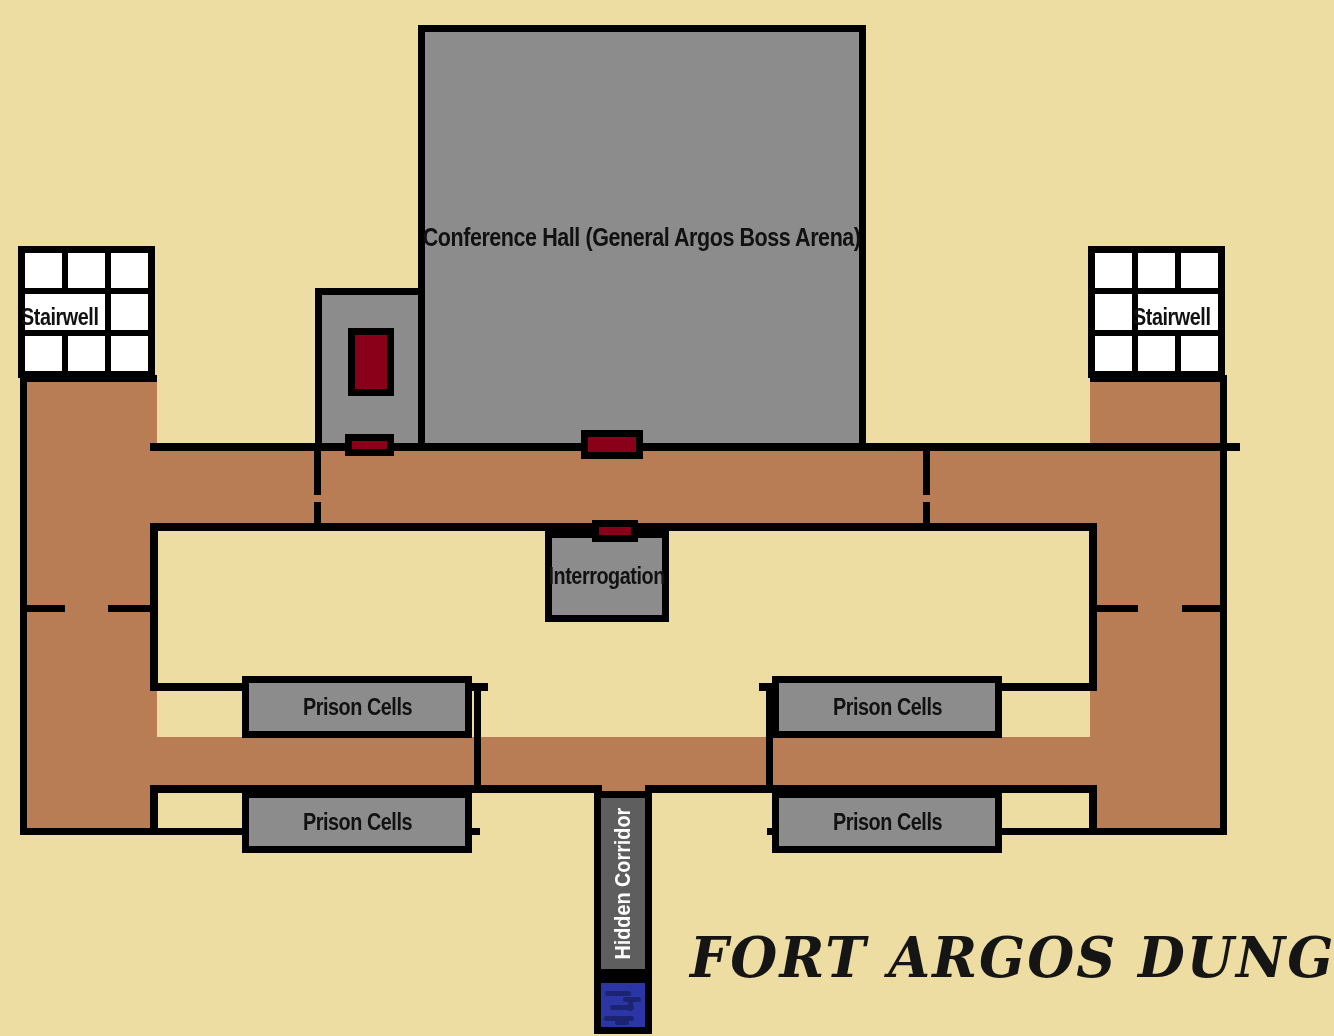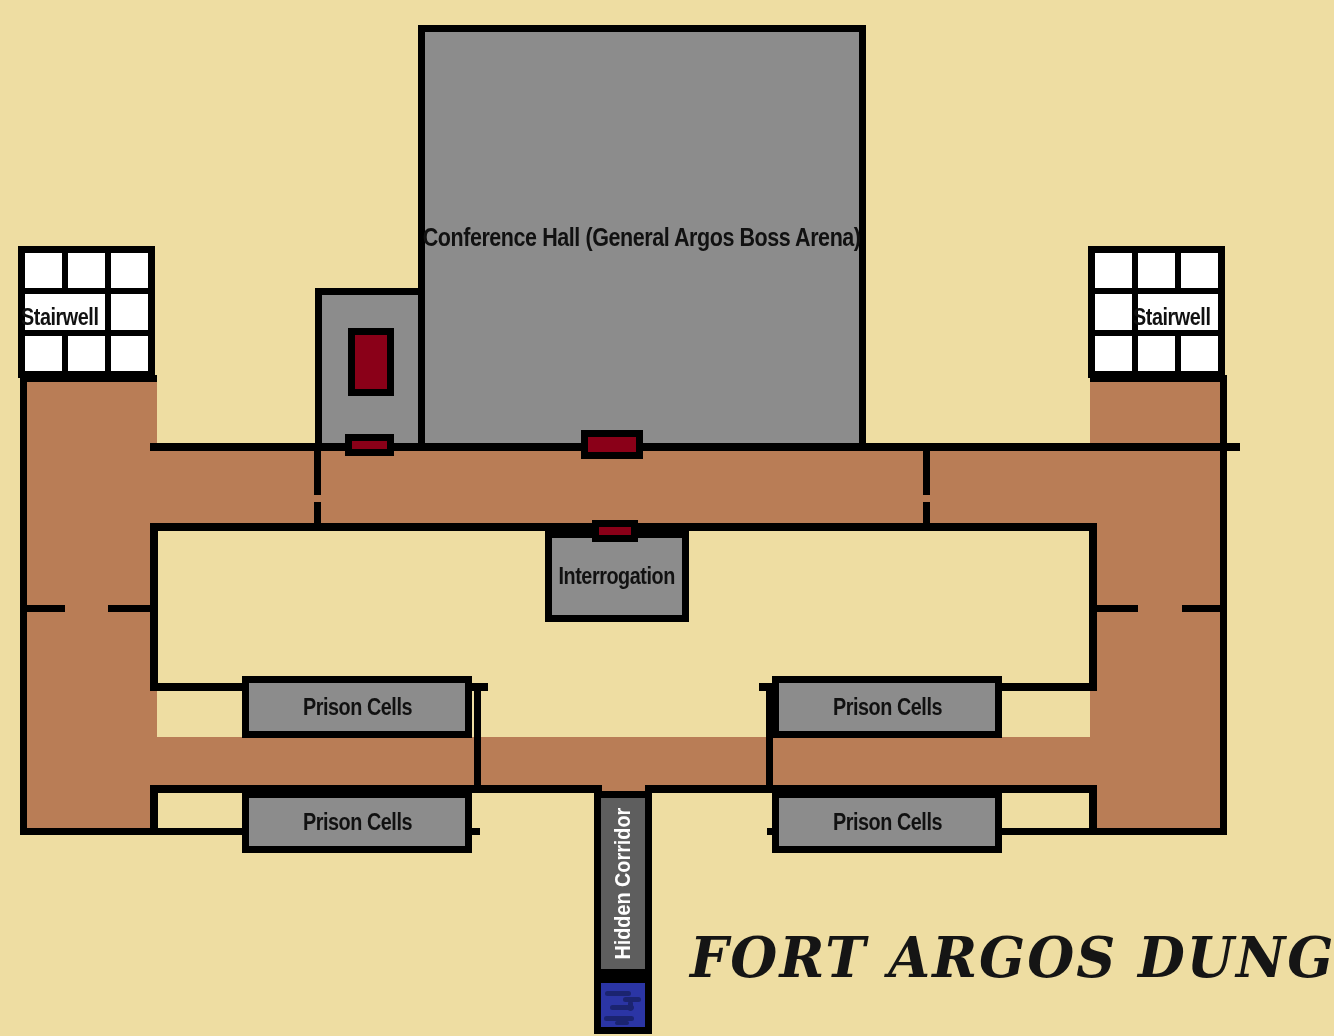--- a/index.html
+++ b/index.html
@@ -196,21 +196,21 @@
 
   <div class="shape wall" style="left:418px; top:288px; width:7px; height:36px;"></div>
   <div class="shape wall" style="left:418px; top:360px; width:7px; height:90px;"></div>
 
   <div class="shape door" style="left:348px; top:328px; width:46px; height:68px;"></div>
 
   <div class="shape door" style="left:345px; top:434px; width:49px; height:22px;"></div>
 
   <div class="shape door" style="left:581px; top:430px; width:62px; height:29px;"></div>
 
-  <div class="shape room-gray label-center" style="left:545px; top:531px; width:144px; height:91px;">
+  <div class="shape room-gray label-center" style="left:545px; top:531px; width:124px; height:91px;">
     <span class="label room-label" style="position:static;">Interrogation</span>
   </div>
 
   <div class="shape door" style="left:592px; top:520px; width:46px; height:22px;"></div>
 
   <div class="shape room-gray label-center" style="left:242px; top:676px; width:230px; height:62px;">
     <span class="label room-label" style="position:static;">Prison Cells</span>
   </div>
 
   <div class="shape room-gray label-center" style="left:772px; top:676px; width:230px; height:62px;">

